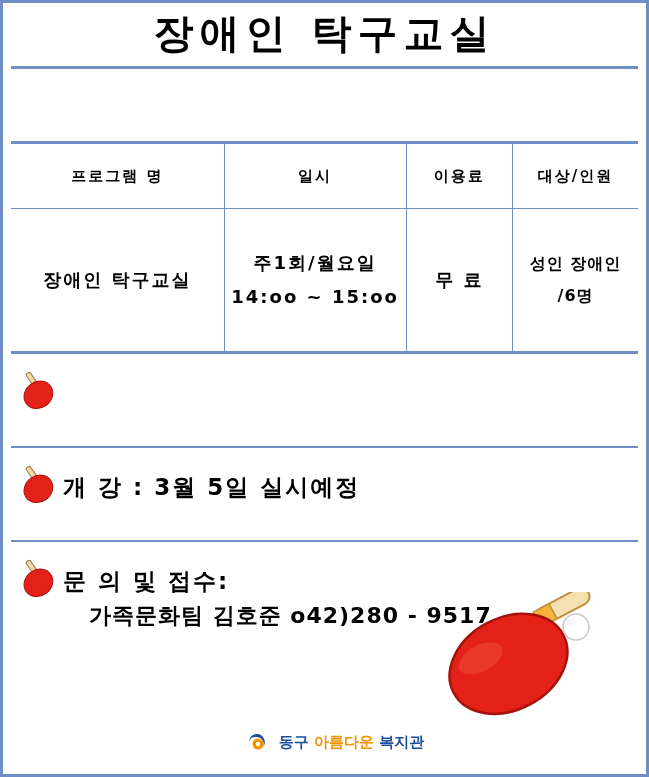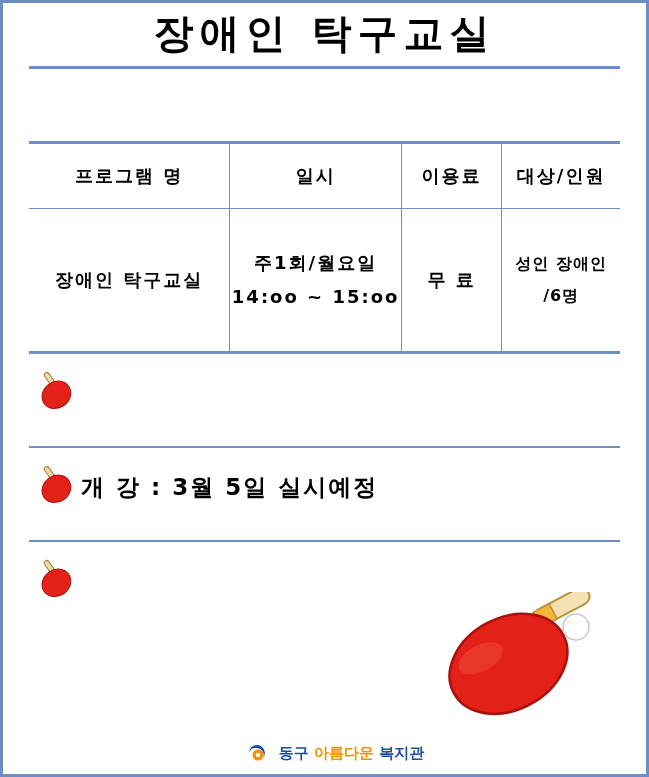--- a/index.html
+++ b/index.html
@@ -15,21 +15,21 @@
     width: 649px;
     height: 777px;
     box-sizing: border-box;
     background: #ffffff;
     border: 3px solid #6f8fc4;
     overflow: hidden;
   }
   .poster-inner {
     position: absolute;
     top: 0; left: 0; right: 0; bottom: 0;
-    padding: 0 26px;
+    padding: 0 8px;
     box-sizing: border-box;
   }
 
   
   .title-area {
     height: 60px;
     display: flex;
     align-items: center;
     justify-content: center;
   }
@@ -63,21 +63,21 @@
     border-left: 1px solid #6f8fc4;
     border-right: 1px solid #6f8fc4;
     text-align: center;
     vertical-align: middle;
     color: #000;
     font-weight: bold;
   }
   table.info tr.head td {
     border-bottom: 1px solid #6f8fc4;
     height: 62px;
-    font-size: 18px;
+    font-size: 15px;
     letter-spacing: 2px;
   }
   table.info td.first, table.info th.first { border-left: none; }
   table.info td.last, table.info th.last { border-right: none; }
 
   tr.body td {
     height: 140px;
     font-size: 18px;
     letter-spacing: 2px;
   }
@@ -128,21 +128,21 @@
     right: 8px;
     bottom: 52px;
     width: 190px;
     height: 130px;
   }
 
   
   .footer {
     position: absolute;
     left: 0; right: 0;
-    bottom: 10px;
+    bottom: 21px;
     display: flex;
     align-items: center;
     justify-content: center;
     gap: 7px;
     margin-left: 21px;
   }
   .footer-mark { width: 26px; height: 22px; }
   .footer-text {
     font-size: 15px;
     font-weight: bold;
@@ -213,20 +213,22 @@
       <div class="row-text">개   강 : 3월 5일 실시예정</div>
     </div>
 
     <div class="row last">
       <svg class="paddle-bullet" viewBox="0 0 42 42">
         <g transform="rotate(-35 21 21)">
           <rect x="19" y="2" width="5" height="15" rx="2" fill="#f2d9a8" stroke="#9c7b46" stroke-width="1"></rect>
           <ellipse cx="18" cy="26" rx="15" ry="13" fill="#e32119" stroke="#a8110c" stroke-width="1"></ellipse>
         </g>
       </svg>
+      <div class="row-text">문 의 및 접수:</div>
+      <div class="row-text second">가족문화팀 김호준 o42)280 - 9517</div>
     </div>
 
     <svg class="big-paddle" viewBox="0 0 190 130">
       <g transform="rotate(-28 95 75)">
         <rect x="112" y="22" width="58" height="17" rx="8" fill="#f4e0b0" stroke="#b9913f" stroke-width="2"></rect>
         <path d="M112 22 h18 v17 h-18 z" fill="#f6b43a" stroke="#b9913f" stroke-width="1.5"></path>
         <ellipse cx="66" cy="56" rx="62" ry="46" fill="#e32119" stroke="#a8110c" stroke-width="2.5"></ellipse>
         <ellipse cx="44" cy="38" rx="24" ry="13" fill="#ef4b3d" opacity="0.55"></ellipse>
       </g>
       <circle cx="128" cy="35" r="13" fill="#ffffff" stroke="#c8c8c8" stroke-width="1.5"></circle>

